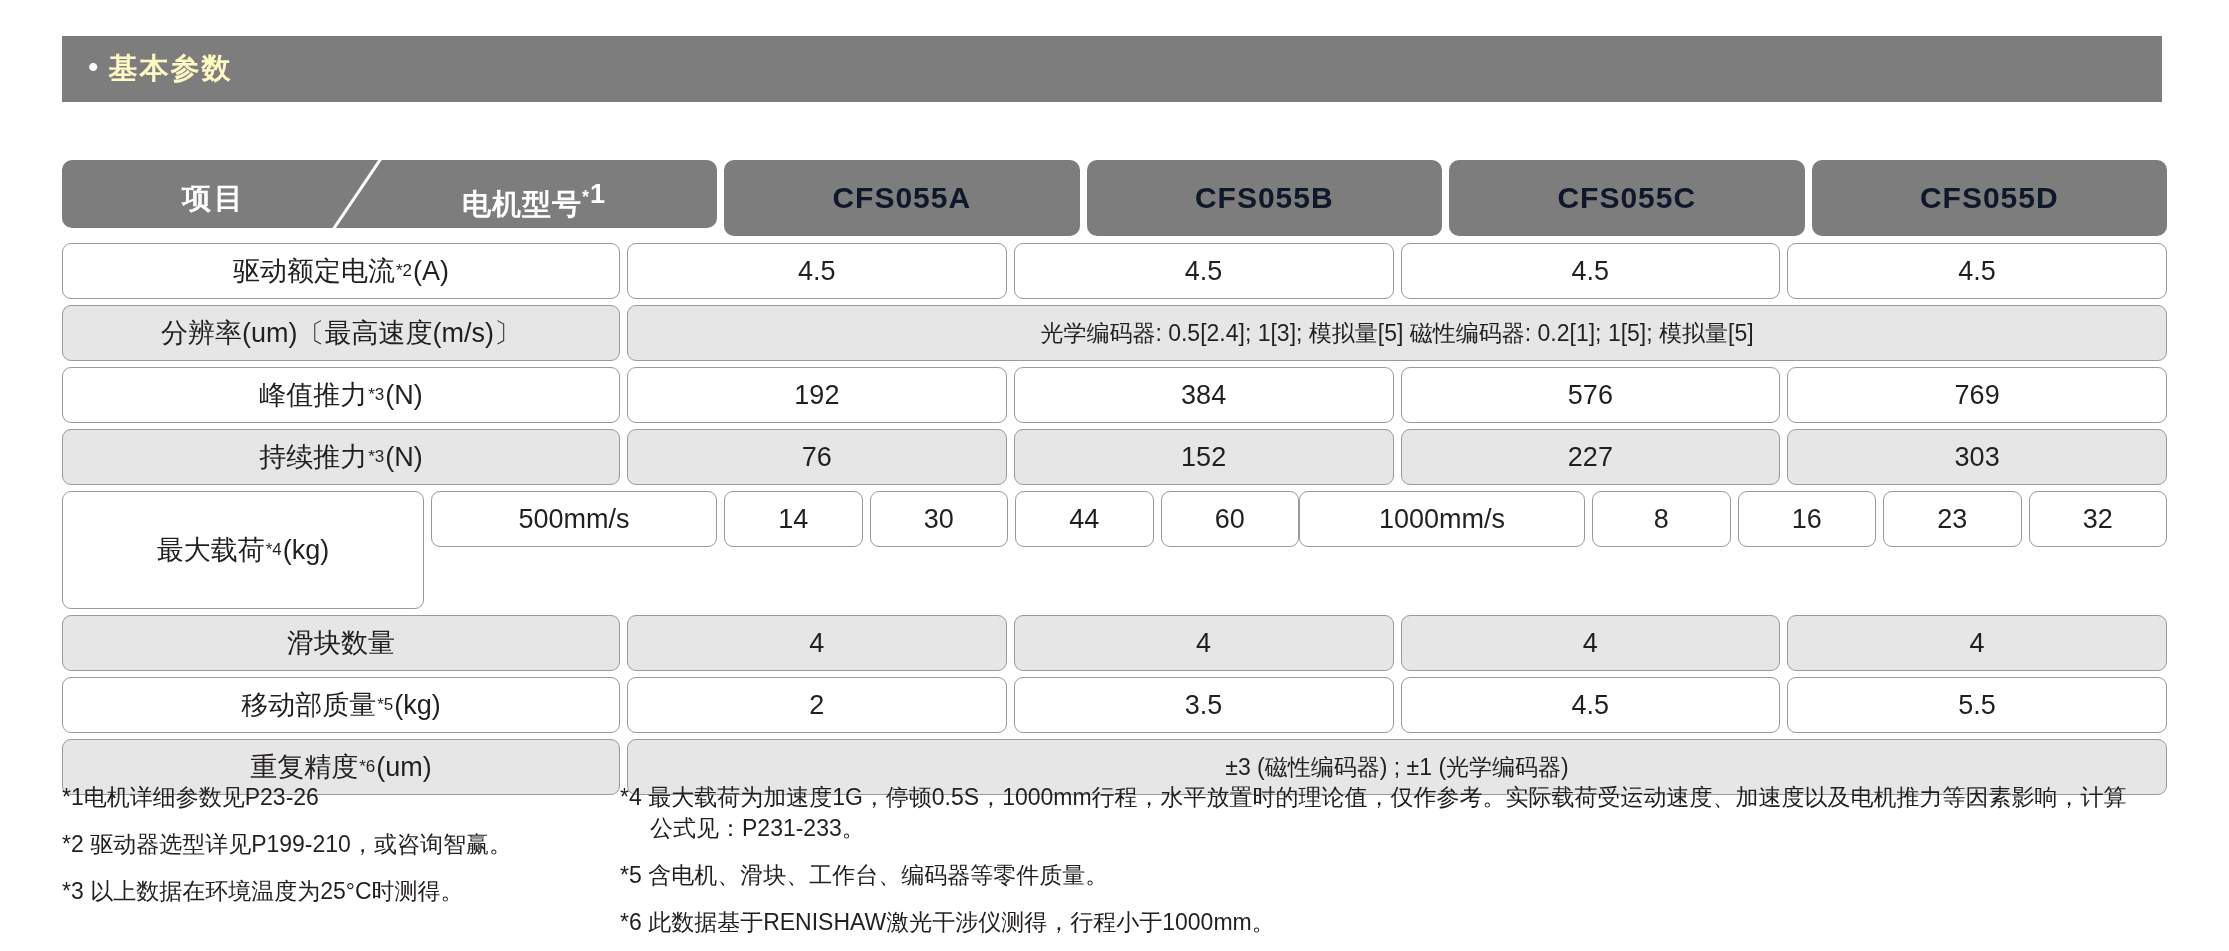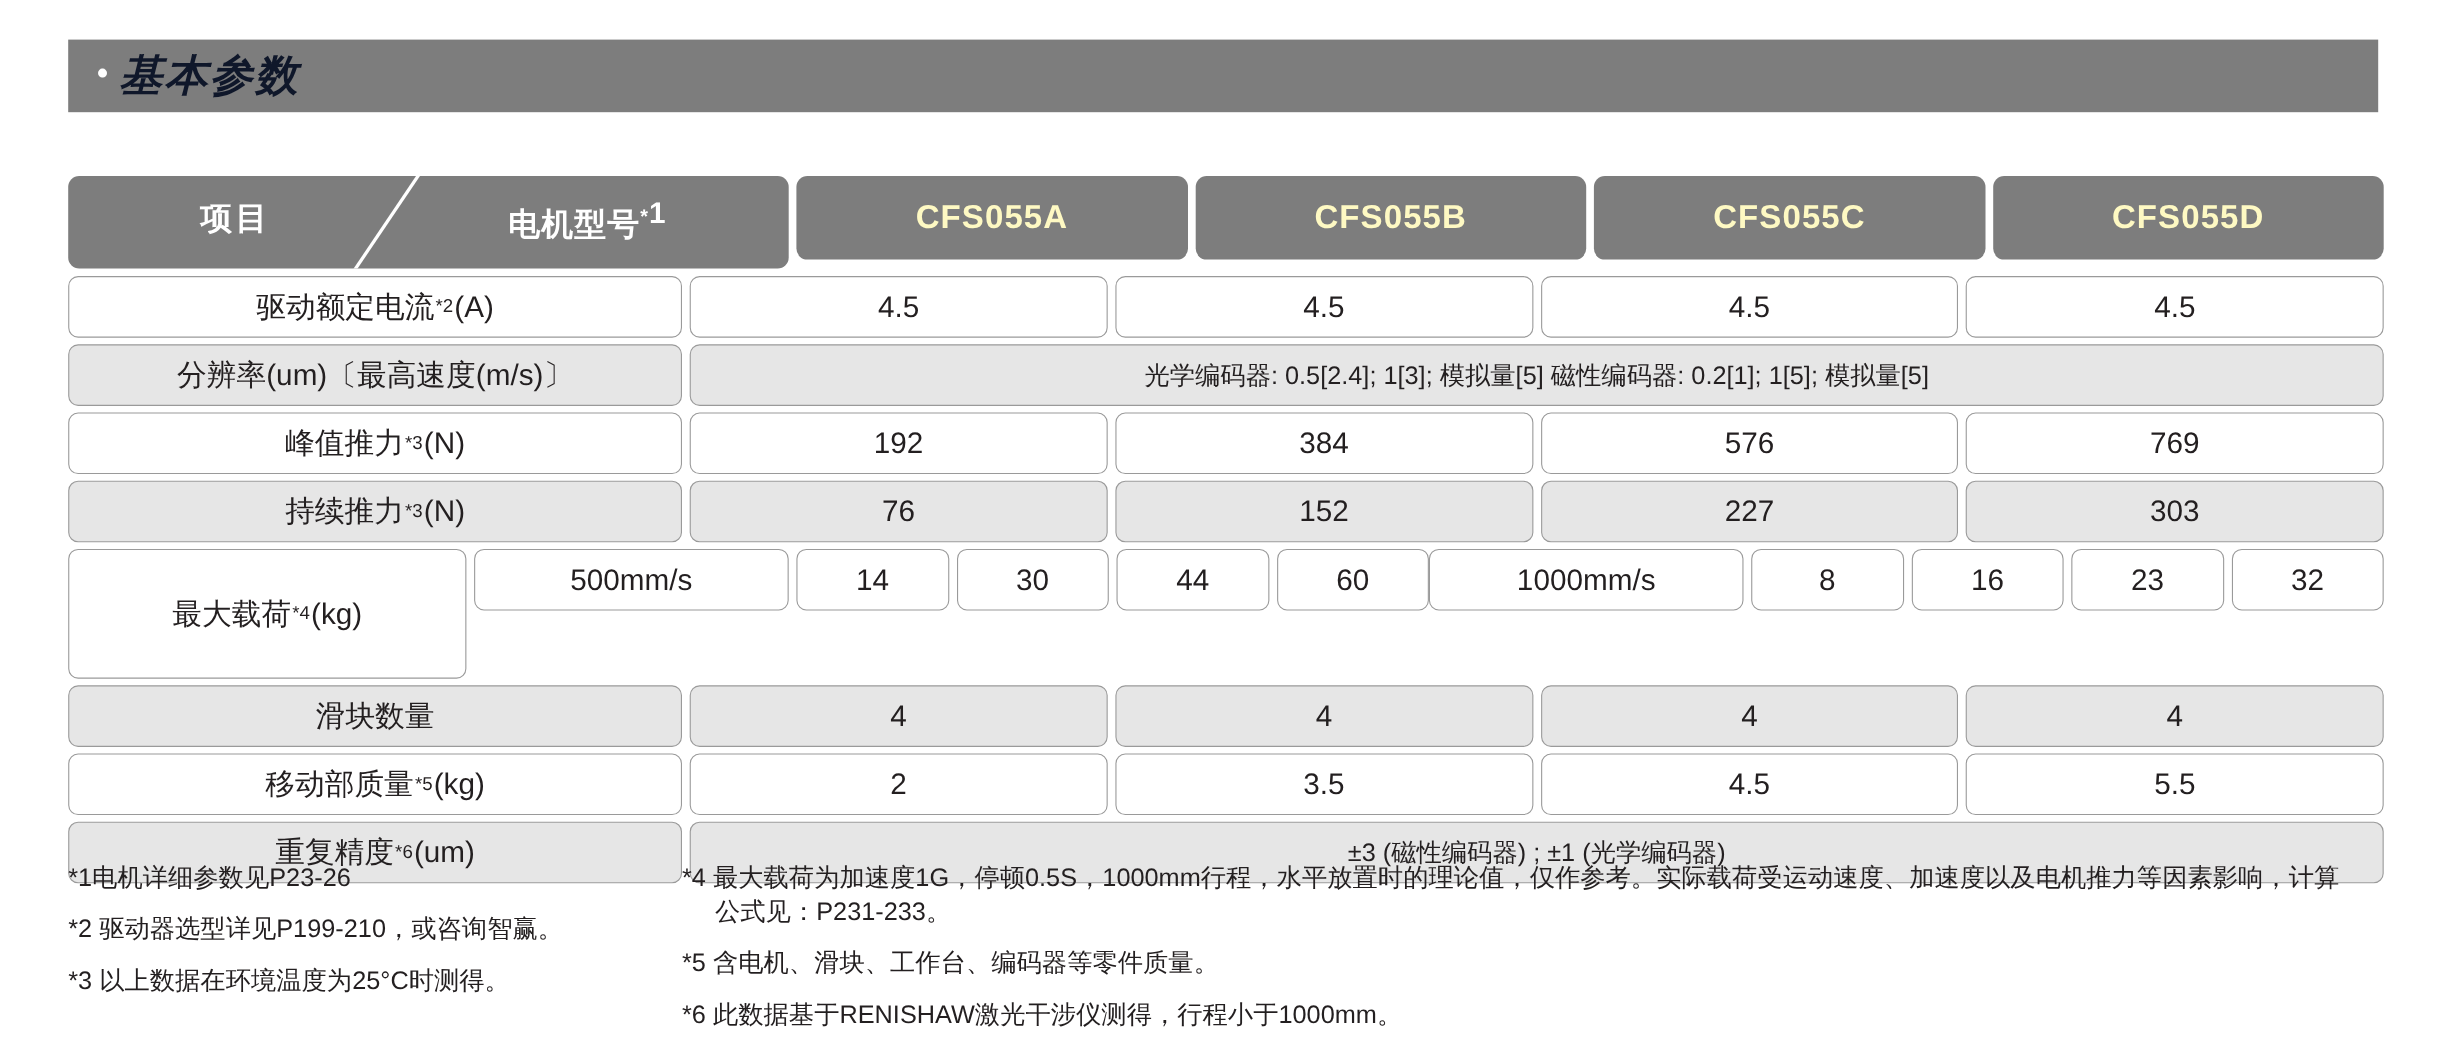--- a/index.html
+++ b/index.html
@@ -35,25 +35,24 @@
   }
   .section-bar .bullet {
     color: #ffffff;
     font-size: 30px;
     line-height: 1;
     margin-left: 26px;
     margin-right: 10px;
     margin-top: -4px;
   }
   .section-bar .section-title {
-    color: #0f172a;
-    font-size: 39px;
+    color: #fef9c3;
+    font-size: 29px;
     font-weight: bold;
     letter-spacing: 2px;
-    font-style: italic;
   }
 
   
   .table {
     position: absolute;
     left: 62px;
     top: 160px;
     width: 2105px;
   }
   .row {
@@ -68,21 +67,21 @@
     justify-content: center;
     font-size: 26px;
     height: 56px;
     border-radius: 9px;
   }
 
   
   .header-row { margin-bottom: 7px; }
   .hdr-left {
     width: 655px;
-    height: 84px;
+    height: 68px;
     background: #7d7d7d;
     color: #ffffff;
     border-radius: 10px;
     position: relative;
     overflow: hidden;
     margin-right: 7px;
   }
   .hdr-left .diag {
     position: absolute;
     left: 330px;
@@ -113,21 +112,21 @@
     font-size: 18px;
     vertical-align: super;
   }
   .hdr-left .sup1 b {
     font-size: 27px;
   }
   .hdr-col {
     flex: 1;
     height: 76px;
     background: #7d7d7d;
-    color: #fef9c3;
+    color: #0f172a;
     font-size: 30px;
     font-weight: bold;
     border-radius: 10px;
     margin-right: 7px;
     display: flex;
     align-items: center;
     justify-content: center;
     letter-spacing: 1px;
   }
   .hdr-col:last-child { margin-right: 0; }

